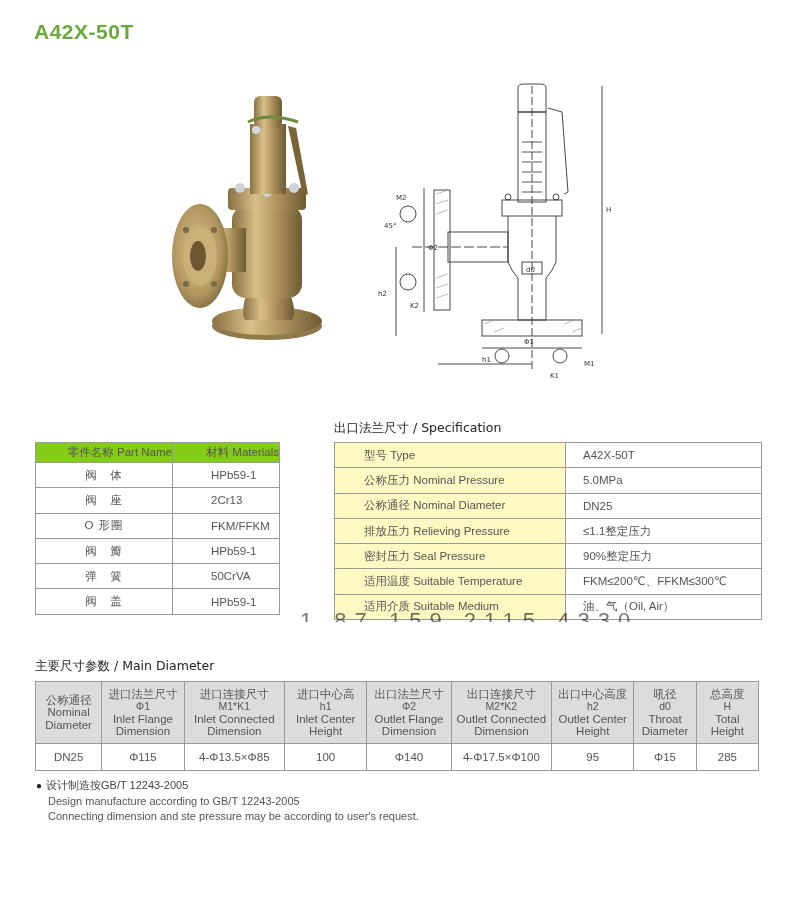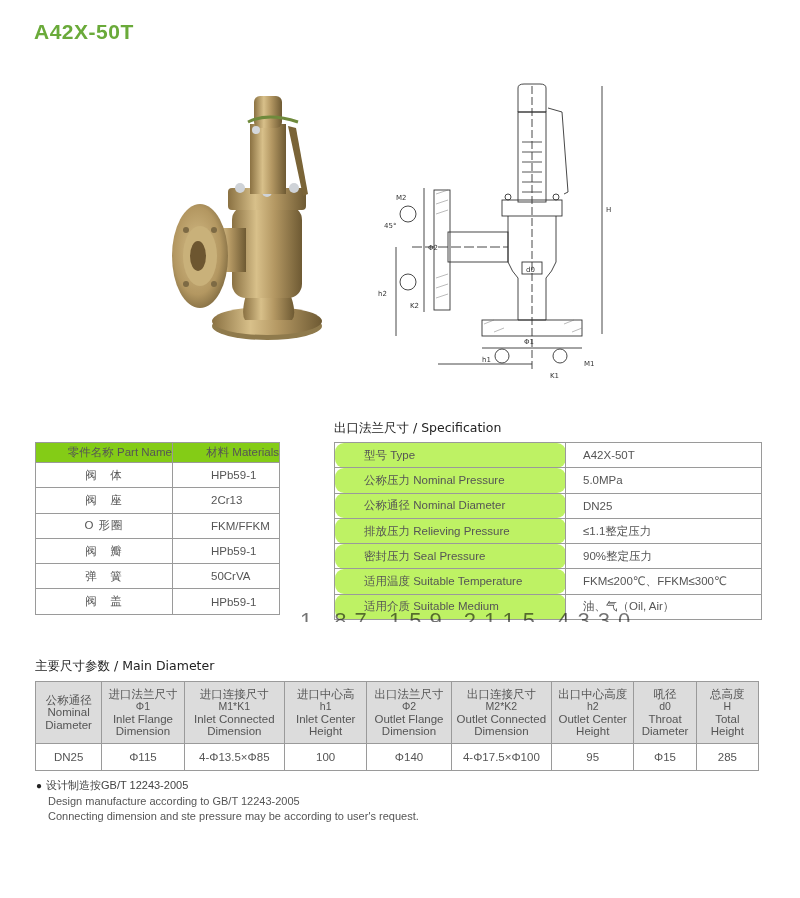--- a/index.html
+++ b/index.html
@@ -29,21 +29,21 @@
   .parts { left: 35px; top: 442px; width: 245px; }
   .parts th { background: #84cc16; height: 20px; text-align: right; }
   .parts td { height: 25.3px; }
   .parts td.pname { text-align: center; width: 137px; letter-spacing: 1px; }
   .parts td.pmat { text-align: left; padding-left: 38px; }
   .parts tr:last-child td { border-bottom: 1px solid #9a9a9a; }
 
   
   .spec { left: 334px; top: 442px; width: 428px; }
   .spec td { height: 25.3px; }
-  .spec td.k { background: #bef264; width: 231px; padding-left: 29px; text-align: left; border-radius: 9px; }
+  .spec td.k { background: #fef9c3; width: 231px; padding-left: 29px; text-align: left; }
   .spec td.v { padding-left: 17px; text-align: left; background: #fff; }
 
   
   .dims { left: 35px; top: 681px; width: 724px; }
   .dims th { background: #dcdcdc; height: 62px; text-align: center; vertical-align: middle; line-height: 12.5px; font-size: 11.5px; color: #555; padding: 2px 1px; }
   .dims th .l1 { display: block; }
   .dims th .l2 { display: block; font-size: 10.5px; }
   .dims td { height: 27px; text-align: center; font-size: 11.5px; }
 
   .notes { position: absolute; left: 36px; top: 778px; font-size: 11px; line-height: 15.5px; color: #444; font-family: "Liberation Sans", "DejaVu Sans", sans-serif; }

